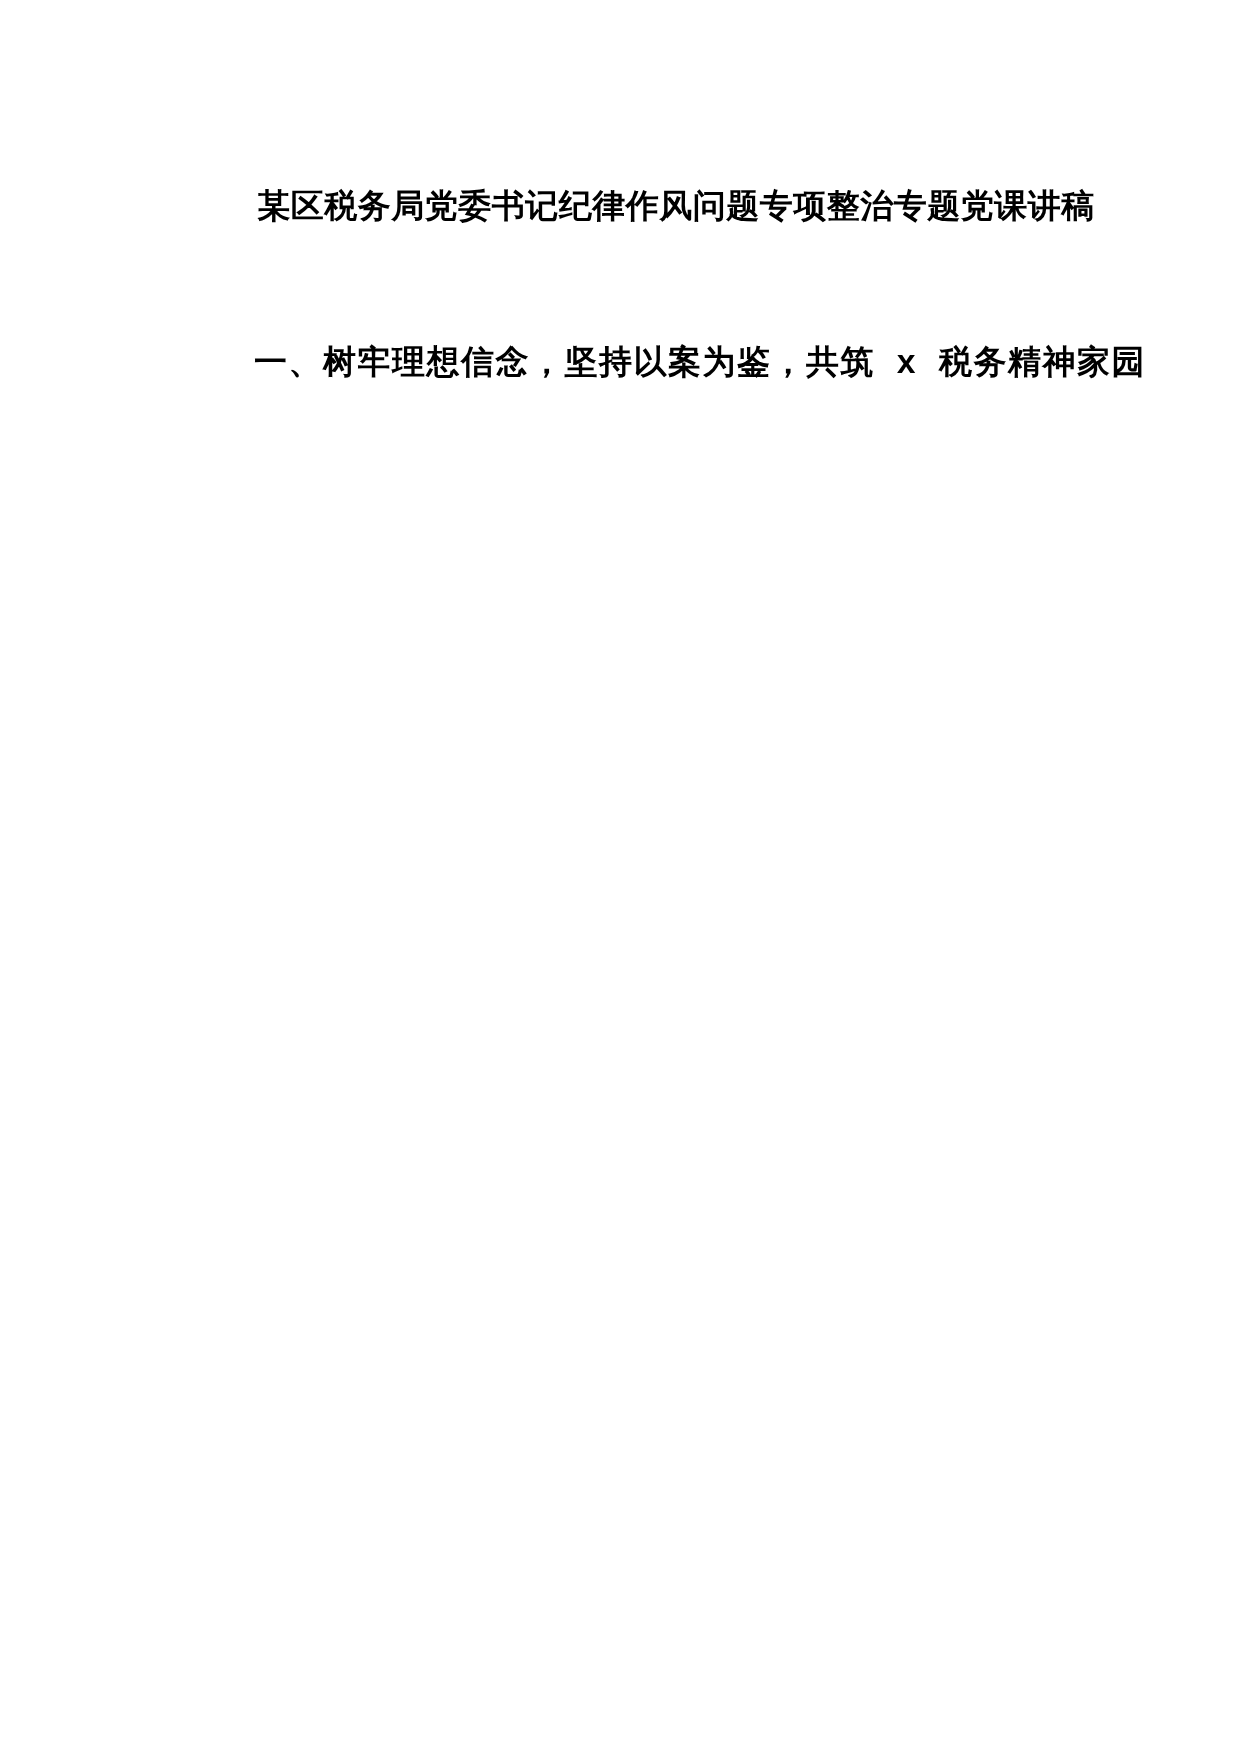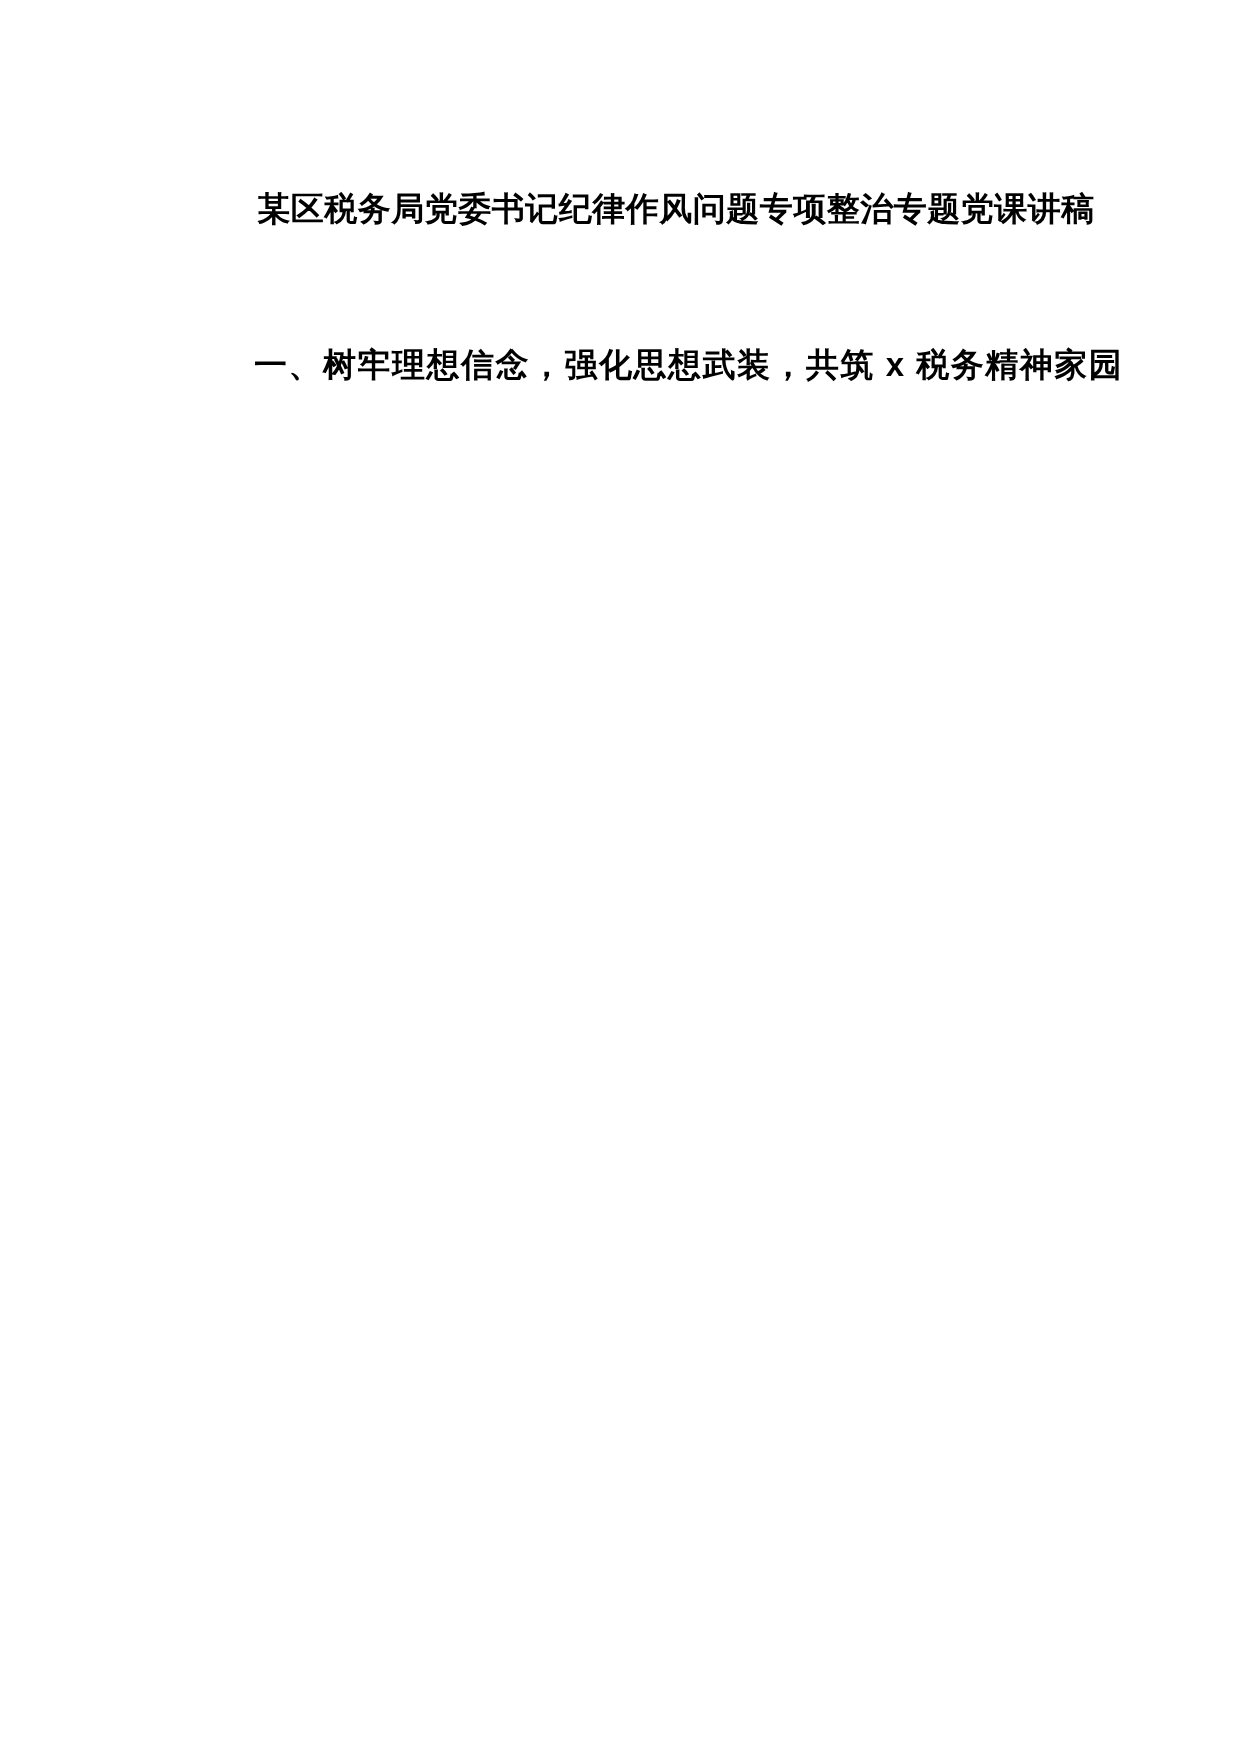--- a/index.html
+++ b/index.html
@@ -7,21 +7,21 @@
   body { width: 1240px; }
 
   .page {
     position: relative;
     width: 1240px;
     height: 1754px;
     background: #ffffff;
     overflow: hidden;
     padding: 180px 76px 0 188px;
     color: #000000;
-    font-family: Liberation Sans, sans-serif;
+    font-family: Liberation Mono, monospace;
   }
 
   .doc-title {
     font-size: 33px;
     font-weight: bold;
     text-align: center;
     line-height: 58px;
     letter-spacing: 0.5px;
     margin-bottom: 98px;
   }
@@ -47,16 +47,16 @@
 </style>
 </head>
 <body>
 
 <div class="page">
 
   <h1 class="doc-title">某区税务局党委书记纪律作风问题专项整治专题党课讲稿</h1>
 
 
 
-  <h2 class="section-heading">一、树牢理想信念，强化思想武装，共筑 x 税务精神家园</h2>
+  <h2 class="section-heading">一、树牢理想信念，坚持以案为鉴，共筑 x 税务精神家园</h2>
 
 
 </div>
 
 </body></html>

